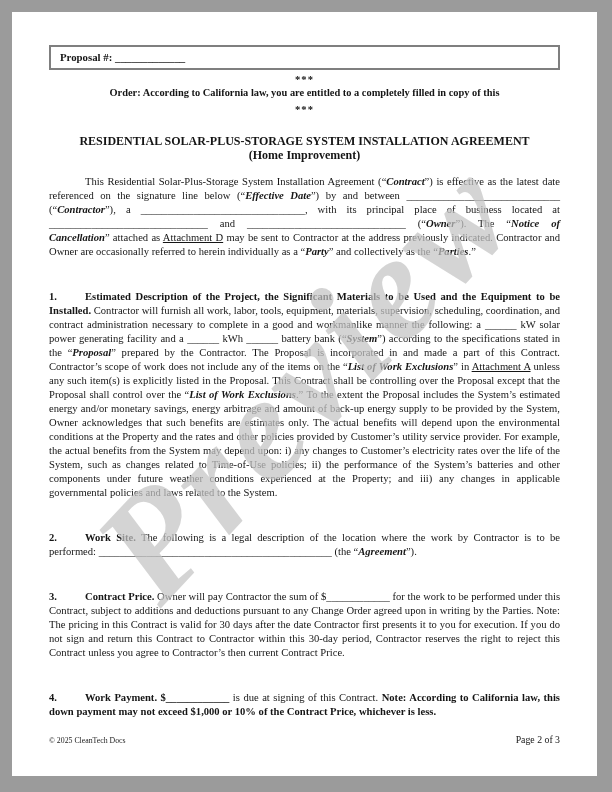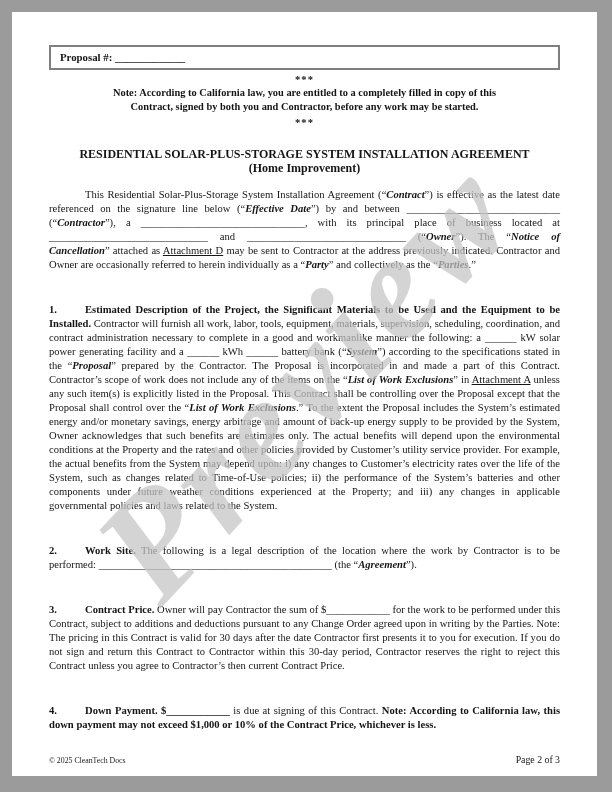--- a/index.html
+++ b/index.html
@@ -61,21 +61,21 @@
   p.sec { margin-top:31px; }
   .num {
     display:inline-block;
     width:36px;
     font-weight:bold;
   }
 
   .footer {
     position:absolute;
     left:37px; right:37px;
-    bottom:8px;
+    bottom:28px;
     display:flex;
     justify-content:space-between;
     align-items:baseline;
   }
   .footer .f-side { font-size:7.8px; color:#222; }
   .footer .f-center { font-size:9.8px; color:#151515; }
 
   .watermark {
     position:absolute;
     left:50%; top:48%;
@@ -94,36 +94,35 @@
 </head>
 <body>
 
 <div class="page">
 
   <div class="prop-box">
     <span><span>Proposal #: </span><span>_____________</span></span>
   </div>
 
   <div class="centerline stars">***</div>
-  <div class="centerline note-line">Note: According to California law, you are entitled to a completely filled in copy of this</div>
-  <div class="centerline note-line">Contract, signed by both you and Contractor, before any work may be started.</div>
+  <div class="centerline note-line">Order: According to California law, you are entitled to a completely filled in copy of this</div>
   <div class="centerline stars">***</div>
 
   <div class="doc-title">RESIDENTIAL SOLAR-PLUS-STORAGE SYSTEM INSTALLATION AGREEMENT</div>
   <div class="doc-subtitle">(Home Improvement)</div>
 
   <p class="body-par intro"><span>This Residential Solar-Plus-Storage System Installation Agreement (“</span><span class="b i">Contract</span><span>”) is effective as the latest date referenced on the signature line below (“</span><span class="b i">Effective Date</span><span>”) by and between </span><span>_____________________________</span><span> (“</span><span class="b i">Contractor</span><span>”), a </span><span>_______________________________</span><span>, with its principal place of business located at </span><span>______________________________</span><span> and </span><span>______________________________</span><span> (“</span><span class="b i">Owner</span><span>”).  The “</span><span class="b i">Notice of Cancellation</span><span>” attached as </span><span class="u">Attachment D</span><span> may be sent to Contractor at the address previously indicated.  Contractor and Owner are occasionally referred to herein individually as a “</span><span class="b i">Party</span><span>” and collectively as the “</span><span class="b i">Parties</span><span>.”</span></p>
 
   <p class="body-par sec"><span class="num">1.</span><span><span class="b">Estimated Description of the Project, the Significant Materials to be Used and the Equipment to be Installed.</span><span>  Contractor will furnish all work, labor, tools, equipment, materials, supervision, scheduling, coordination, and contract administration necessary to complete in a good and workmanlike manner the following: a ______ kW solar power generating facility and a ______ kWh ______ battery bank (“</span><span class="b i">System</span><span>”) according to the specifications stated in the “</span><span class="b i">Proposal</span><span>” prepared by the Contractor.  The Proposal is incorporated in and made a part of this Contract.  Contractor’s scope of work does not include any of the items on the “</span><span class="b i">List of Work Exclusions</span><span>” in </span><span class="u">Attachment A</span><span> unless any such item(s) is explicitly listed in the Proposal.  This Contract shall be controlling over the Proposal except that the Proposal shall control over the “</span><span class="b i">List of Work Exclusions</span><span>.”   To the extent the Proposal includes the System’s estimated energy and/or monetary savings, energy arbitrage and amount of back-up energy supply to be provided by the System, Owner acknowledges that such benefits are estimates only.  The actual benefits will depend upon the environmental conditions at the Property and the rates and other policies provided by Customer’s utility service provider.  For example, the actual benefits from the System may depend upon: i) any changes to Customer’s electricity rates over the life of the System, such as changes related to Time-of-Use policies; ii) the performance of the System’s batteries and other components under future weather conditions experienced at the Property; and iii) any changes in applicable governmental policies and laws related to the System.</span></span></p>
 
   <p class="body-par sec"><span class="num">2.</span><span><span class="b">Work Site.</span><span>  The following is a legal description of the location where the work by Contractor is to be performed: ____________________________________________ (the “</span><span class="b i">Agreement</span><span>”).</span></span></p>
 
   <p class="body-par sec"><span class="num">3.</span><span><span class="b">Contract Price.</span><span>  Owner will pay Contractor the sum of $____________ for the work to be performed under this Contract, subject to additions and deductions pursuant to any Change Order agreed upon in writing by the Parties.  Note: The pricing in this Contract is valid for 30 days after the date Contractor first presents it to you for execution.  If you do not sign and return this Contract to Contractor within this 30-day period, Contractor reserves the right to reject this Contract unless you agree to Contractor’s then current Contract Price.</span></span></p>
 
-  <p class="body-par sec"><span class="num">4.</span><span><span class="b">Down Payment.  $____________</span><span> is due at signing of this Contract.   </span><span class="b">Note: According to California law, this down payment may not exceed $1,000 or 10% of the Contract Price, whichever is less.</span></span></p>
+  <p class="body-par sec"><span class="num">4.</span><span><span class="b">Work Payment.  $____________</span><span> is due at signing of this Contract.   </span><span class="b">Note: According to California law, this down payment may not exceed $1,000 or 10% of the Contract Price, whichever is less.</span></span></p>
 
   <div class="footer">
     <span class="f-side">© 2025 CleanTech Docs</span>
     <span class="f-center">Page 2 of 3</span>
   </div>
 
   <div class="watermark">Preview</div>
 </div>
 
 </body></html>

